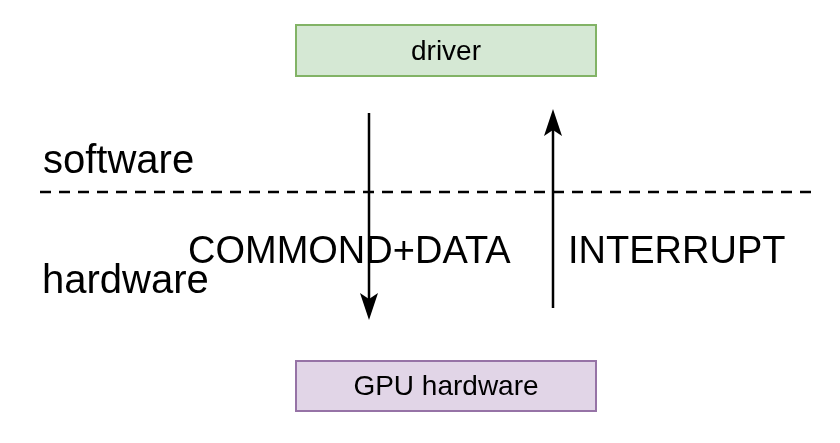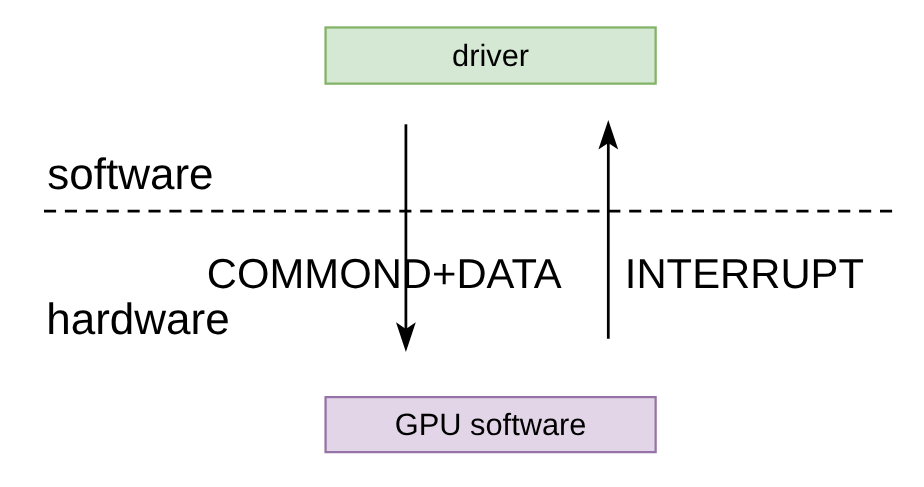--- a/index.html
+++ b/index.html
@@ -43,21 +43,21 @@
     background: #e1d5e7;
     border-color: #9673a6;
   }
   .layer-label {
     position: absolute;
     font-size: 40px;
     line-height: 1;
     white-space: nowrap;
   }
   .label-software { left: 43px; top: 139px; }
-  .label-hardware { left: 42px; top: 259px; margin-top: 12px; }
+  .label-hardware { left: 42px; top: 259px; }
   .edge-label {
     position: absolute;
     font-size: 38px;
     line-height: 1;
     white-space: nowrap;
   }
   .label-command { left: 188px; top: 231px; }
   .label-interrupt { left: 568px; top: 231px; }
   .wires {
     position: absolute;
@@ -81,21 +81,21 @@
 
     <line x1="553" y1="308" x2="553" y2="128" stroke-width="2.5" stroke="#000000"></line>
     <polygon points="553,109 562,136 553,130 544,136" fill="#000000"></polygon>
   </svg>
 
   <div class="node node-driver" style="background: rgb(213, 232, 212); border-color: rgb(130, 179, 102);">
     <span>driver</span>
   </div>
 
   <div class="node node-gpu" style="background: rgb(225, 213, 231); border-color: rgb(150, 115, 166);">
-    <span>GPU software</span>
+    <span>GPU hardware</span>
   </div>
 
   <div class="layer-label label-software">software</div>
   <div class="layer-label label-hardware">hardware</div>
 
   <div class="edge-label label-command">COMMOND+DATA</div>
   <div class="edge-label label-interrupt">INTERRUPT</div>
 
 </div>
 

